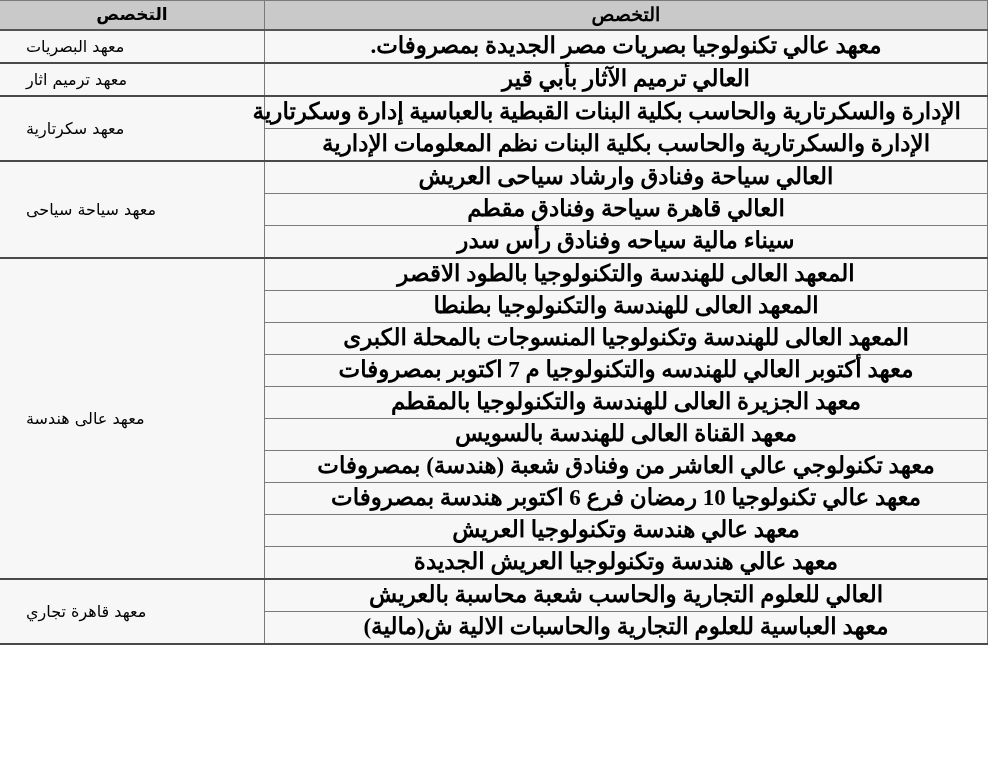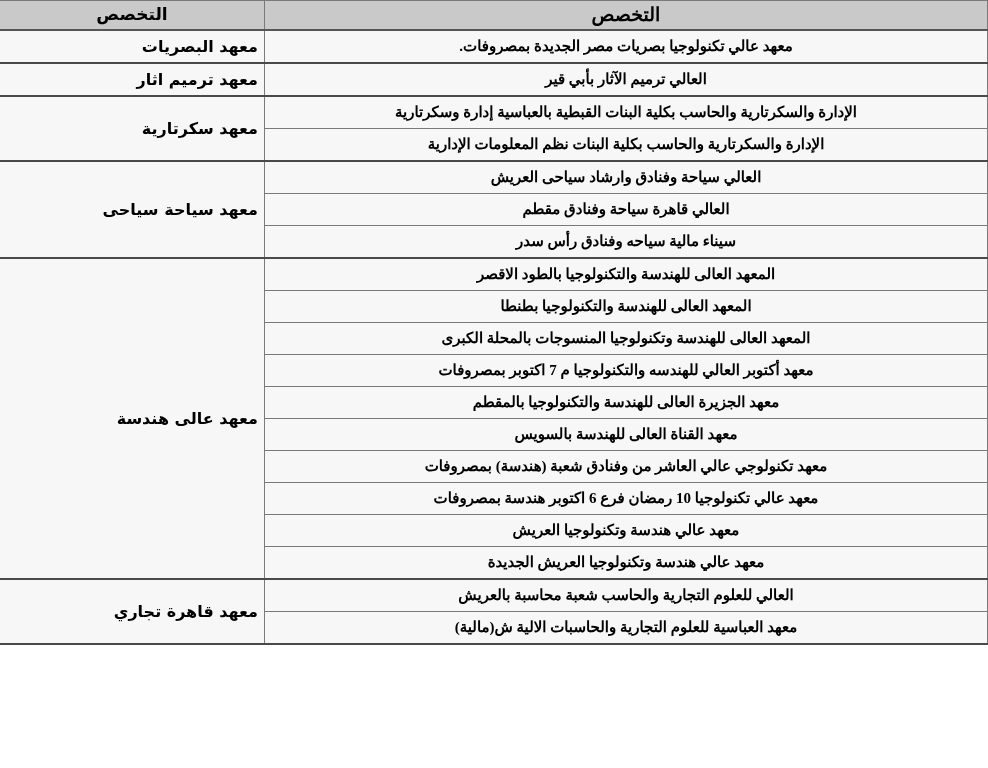--- a/index.html
+++ b/index.html
@@ -25,51 +25,51 @@
     table-layout: fixed;
     direction: rtl;
     background: #f7f7f7;
   }
   table.spec-table col.col-category { width: 265px; }
   table.spec-table col.col-spec { width: 723px; }
 
   .spec-table th,
   .spec-table td {
     border: 1px solid #7a7a7a;
-    padding: 0 6px;
+    padding: 0 26px;
     vertical-align: middle;
     background: #f7f7f7;
     color: #000000;
     font-weight: bold;
     line-height: 1.25;
     white-space: nowrap;
     overflow: visible;
   }
   .spec-table th {
     background: #c9c9c9;
     height: 28px;
     font-size: 19px;
     text-align: center;
     border-bottom: 2px solid #555555;
   }
   th.head-category { font-family: "DejaVu Sans", sans-serif; font-size: 17px; }
   th.head-spec { font-family: "Liberation Serif", serif; font-size: 19px; }
 
   td.cat-cell {
-    text-align: right;
+    text-align: left;
     font-family: "DejaVu Sans", sans-serif;
     font-size: 16px;
-    font-weight: bold;
+    font-weight: normal;
     border-top: 2px solid #4a4a4a;
     border-bottom: 2px solid #4a4a4a;
   }
   td.spec-cell {
     text-align: center;
     font-family: "Liberation Serif", "DejaVu Serif", serif;
-    font-size: 15px;
+    font-size: 23px;
     font-weight: bold;
     height: 31px;
   }
   tr.section-start td.spec-cell { border-top: 2px solid #4a4a4a; }
   tr.section-end td.spec-cell { border-bottom: 2px solid #4a4a4a; }
 
   
   .watermark {
     position: absolute;
     left: 697px;

